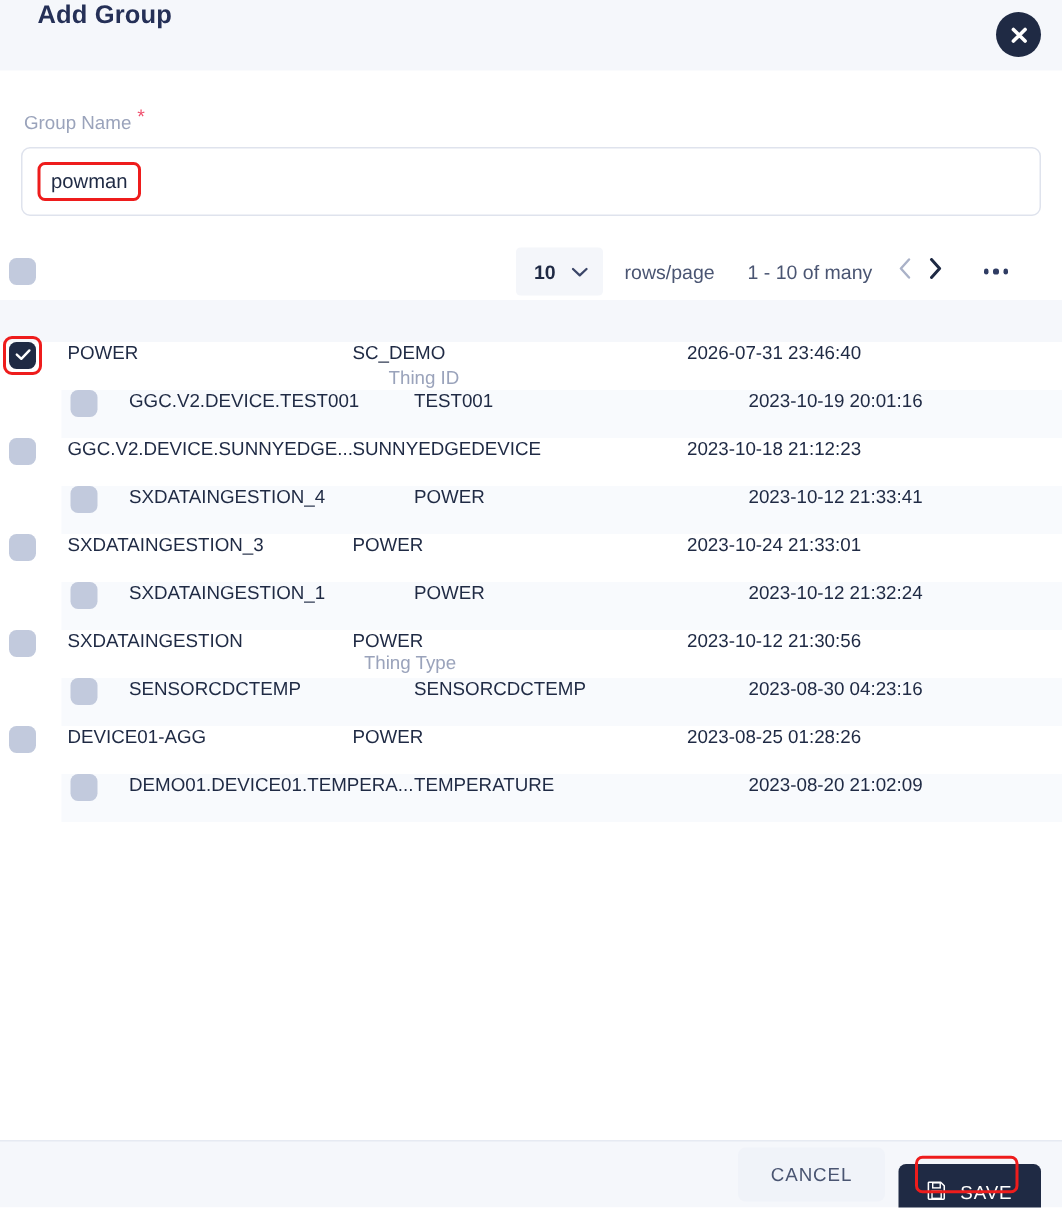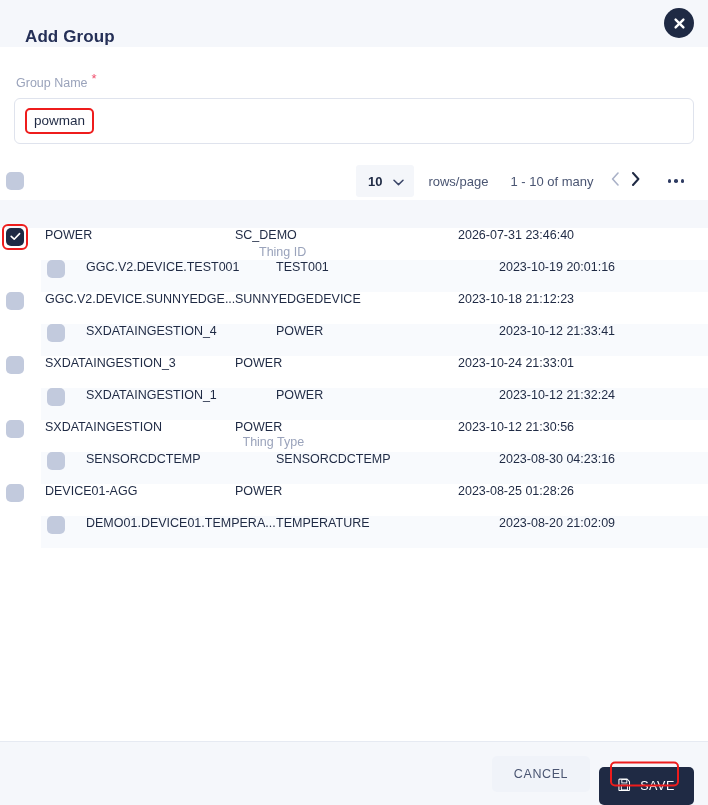--- a/index.html
+++ b/index.html
@@ -13,21 +13,21 @@
     position: relative;
     width: 708px; height: 805px;
     background: #ffffff;
     display: flex; flex-direction: column;
   }
 
   
   .dlg-header {
     height: 47px;
     background: #f5f7fb;
-    display: flex; align-items: flex-end;
+    display: flex; align-items: flex-start;
     position: relative;
     flex: 0 0 auto;
   }
   .dlg-title {
     margin-left: 25px;
     font-size: 17px;
     font-weight: bold;
     color: #253057;
     letter-spacing: .1px;
   }
@@ -93,21 +93,21 @@
     border-radius: 5px;
     background: #c2cadd;
     flex: 0 0 auto;
     display: flex; align-items: center; justify-content: center;
   }
   .cb.checked { background: #1f2a44; }
   .toolbar .cb { margin-left: 0px; }
   .pager {
     margin-left: auto;
     display: flex; align-items: center;
-    padding-right: 24px;
+    padding-right: 36px;
     gap: 0px;
   }
   .rows-select {
     display: flex; align-items: center;
     gap: 11px;
     background: #f4f6fa;
     border-radius: 3px;
     padding: 7px 10px 7px 12px;
     cursor: pointer;
   }
@@ -168,21 +168,21 @@
     transform: translateY(-50%);
     width: 26px; height: 26px;
     border: 2px solid #ee1c1c;
     border-radius: 6px;
     pointer-events: none;
   }
 
   
   .spacer { flex: 1 1 auto; background: #ffffff; }
   .dlg-footer {
-    height: 64px;
+    height: 45px;
     background: #f5f7fb;
     border-top: 1px solid #e6eaf2;
     display: flex; align-items: center; justify-content: flex-end;
     padding-right: 14px;
     gap: 9px;
     flex: 0 0 auto;
   }
   .btn-cancel {
     background: #f0f3f9;
     border: none;

